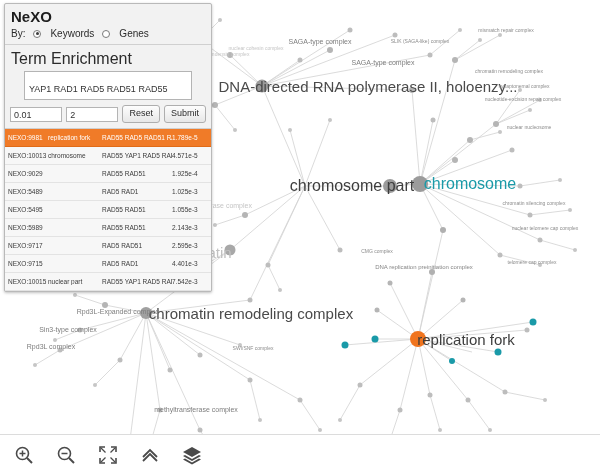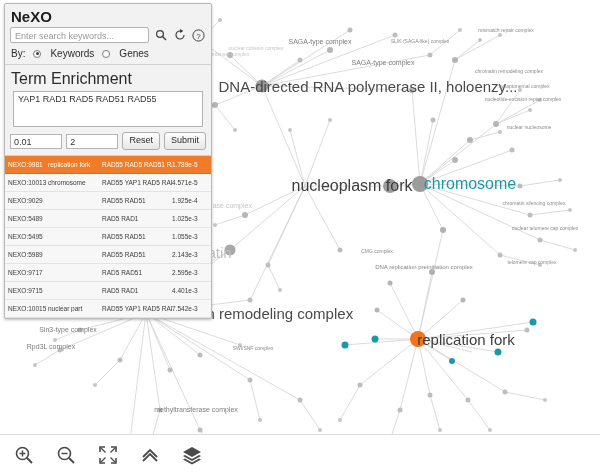--- a/index.html
+++ b/index.html
@@ -141,26 +141,26 @@
     height: 1px;
     background: #d0d0d0;
     margin: 0;
   }
   .section-title {
     padding: 5px 6px 3px 6px;
     font-size: 16px;
     color: #2b2b2b;
   }
   .term-box {
-    margin: 0 8px;
+    margin: 0 19px;
     background: #ffffff;
     border: 1px solid #b4b4b4;
-    height: 36px;
+    height: 29px;
     font-size: 9px;
-    padding: 2px 4px;
+    padding: 12px 4px;
     color: #333;
     box-sizing: border-box;
     overflow: hidden;
   }
   .cutoff-row {
     display: flex;
     align-items: center;
     gap: 4px;
     padding: 5px 5px 5px 5px;
   }
@@ -446,21 +446,21 @@
         <circle cx="533" cy="322" r="3.5" fill="#1a9aa8"></circle>
         <circle cx="452" cy="361" r="3" fill="#1a9aa8"></circle>
         <circle cx="421" cy="184" r="10" fill="none"></circle>
 
         <circle cx="418" cy="339" r="8" fill="#f0741e"></circle>
       </g>
     </svg>
 
     <div class="node-label teal" style="left:470px; top:184px;">chromosome</div>
     <div class="node-label orange" style="left:466px; top:339px;">replication fork</div>
-    <div class="node-label huge" style="left:352px; top:186px;">nucleoplasm fork</div>
+    <div class="node-label huge" style="left:352px; top:186px;">chromosome part</div>
     <div class="node-label big" style="left:251px; top:313px;">chromatin remodeling complex</div>
     <div class="node-label big" style="left:368px; top:86px;">DNA-directed RNA polymerase II, holoenzy...</div>
     <div class="node-label big" style="left:172px; top:252px; color:#c2c2c2;">nuclear chromatin</div>
     <div class="node-label small" style="left:320px; top:41px;">SAGA-type complex</div>
     <div class="node-label small" style="left:383px; top:62px;">SAGA-type complex</div>
     <div class="node-label tiny" style="left:420px; top:41px;">SLIK (SAGA-like) complex</div>
     <div class="node-label small" style="left:186px; top:205px; color:#c5c5c5;">H4/H2A histone acetyltransferase complex</div>
     <div class="node-label tiny" style="left:523px; top:99px;">nucleotide-excision repair complex</div>
     <div class="node-label tiny" style="left:509px; top:71px;">chromatin remodeling complex</div>
     <div class="node-label tiny" style="left:506px; top:30px;">mismatch repair complex</div>
@@ -477,41 +477,20 @@
     <div class="node-label tiny" style="left:253px; top:348px;">SWI/SNF complex</div>
     <div class="node-label small" style="left:196px; top:409px;">methyltransferase complex</div>
     <div class="node-label small" style="left:181px; top:437px;">SET1C/COMPASS complex</div>
     <div class="node-label tiny" style="left:228px; top:54px; color:#c5c5c5;">condensin complex</div>
     <div class="node-label tiny" style="left:256px; top:48px; color:#c5c5c5;">nuclear cohesin complex</div>
   </div>
 
   <div id="panel">
     <div id="panel-title">NeXO</div>
 
-    <div class="search-row">
-      <div class="search-box">Enter search keywords...</div>
-      <div class="icon-btn">
-        <svg width="12" height="12" viewBox="0 0 12 12">
-            <circle cx="5" cy="5" r="3.4" fill="none" stroke="#3d3d3d" stroke-width="1.2"></circle>
-            <line x1="7.6" y1="7.6" x2="11" y2="11" stroke="#3d3d3d" stroke-width="1.4"></line>
-          </svg>
-      </div>
-      <div class="icon-btn">
-        <svg width="12" height="12" viewBox="0 0 12 12">
-            <path d="M10,6 A4,4 0 1 1 6,2" fill="none" stroke="#3d3d3d" stroke-width="1.2"></path>
-            <path d="M6,0 L6,4 L9.4,2" fill="#3d3d3d"></path>
-          </svg>
-      </div>
-      <div class="icon-btn">
-        <svg width="13" height="13" viewBox="0 0 13 13">
-            <circle cx="6.5" cy="6.5" r="5.6" fill="none" stroke="#3d3d3d" stroke-width="1"></circle>
-            <text x="6.5" y="9.6" font-size="8" text-anchor="middle" fill="#3d3d3d" font-family="Liberation Sans, sans-serif">?</text>
-          </svg>
-      </div>
-    </div>
 
     <div class="by-row">
       <span>By:</span>
       <span class="radio-item">
         <span class="radio on"></span>
         <span>Keywords</span>
       </span>
       <span class="radio-item">
         <span class="radio"></span>
         <span>Genes</span>

